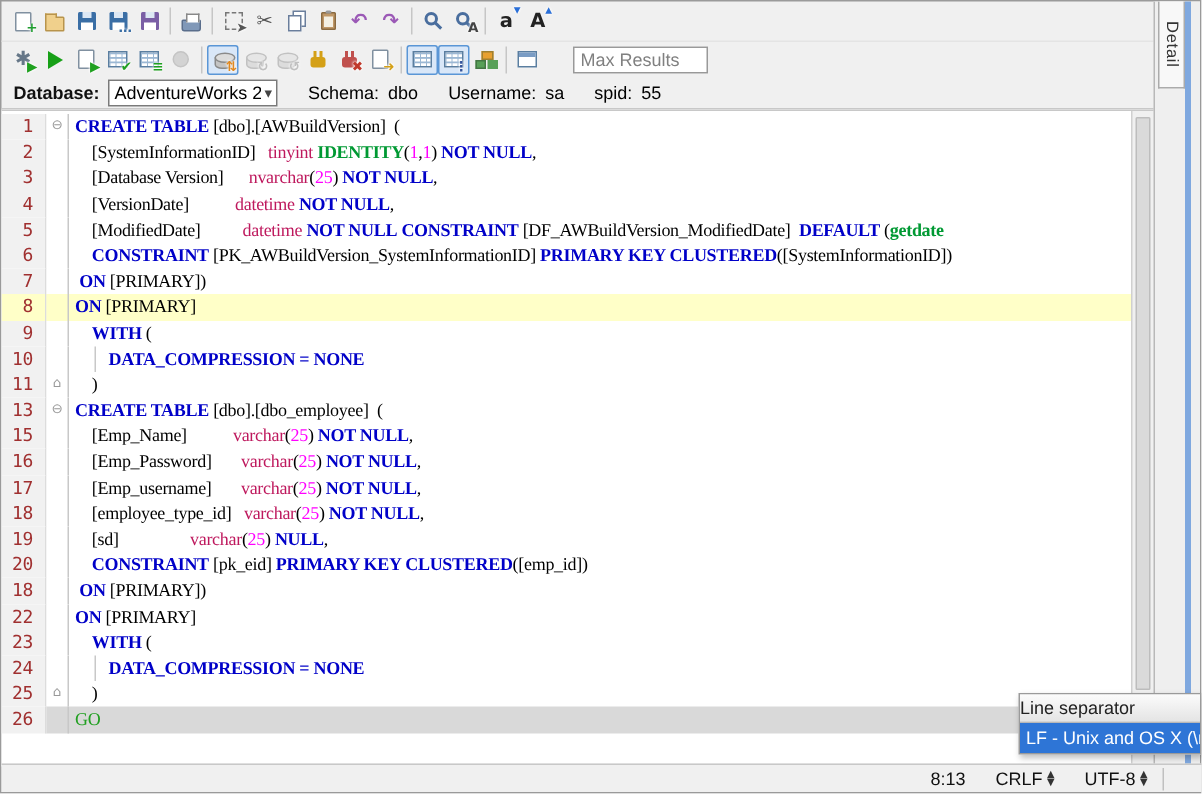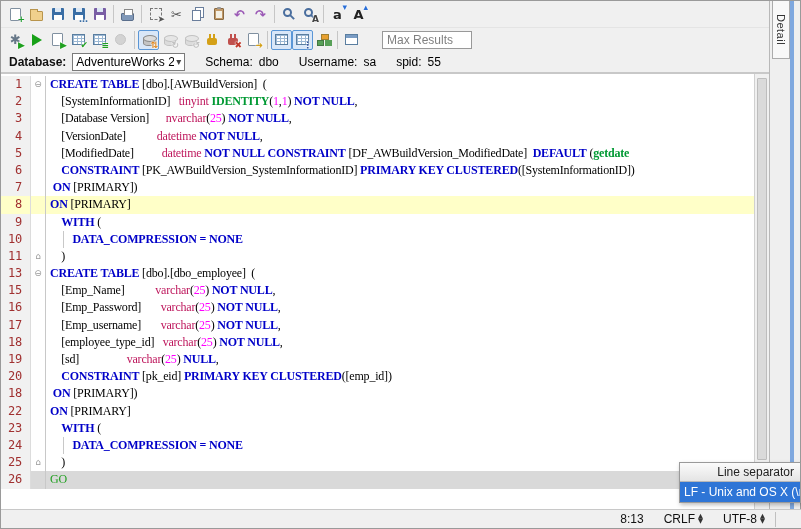--- a/index.html
+++ b/index.html
@@ -84,21 +84,21 @@
   .vthumb { position:absolute; left:2px; right:2px; top:4px; height:382px; background:#DADADA; border:1px solid #BDBDBD; border-radius:1px; }
 
   
   .rstrip { position:absolute; top:0; right:0; width:31px; height:510px; background:#EFEFEF; border-left:1px solid #B8B8B8; }
   .dtab { position:absolute; top:0; left:2px; width:18px; height:58px; background:#F8F8F8; border:1px solid #ABABAB; border-top:none; display:flex; align-items:center; justify-content:center; }
   .dtab span { writing-mode:vertical-rl; font-size:11px; color:#333; letter-spacing:.5px; }
   .bluebar { position:absolute; top:0; right:6px; width:4px; height:510px; background:#7FA8DF; }
 
   
   .popup { position:absolute; left:678px; top:461px; width:122px; background:#fff; border:1px solid #9A9A9A; box-shadow:1px 2px 4px rgba(0,0,0,.25); z-index:30; }
-  .popup .ph { height:19px; line-height:18px; background:linear-gradient(#FBFBFB,#E4E4E4); border-bottom:1px solid #B8B8B8; text-align:right; padding-right:6px; color:#222; }
+  .popup .ph { height:19px; line-height:18px; background:linear-gradient(#FBFBFB,#E4E4E4); border-bottom:1px solid #B8B8B8; padding-right:6px; color:#222; }
   .popup .pi { height:20px; line-height:20px; background:#2E75D6; color:#fff; padding-left:4px; white-space:nowrap; overflow:hidden; }
 
   
   .status { position:absolute; left:0; bottom:0; width:801px; height:19px; background:#F0F0F0; border-top:1px solid #C8C8C8; display:flex; align-items:center; justify-content:flex-end; }
   .seg { display:flex; align-items:center; margin-right:20px; color:#111; }
   .spin { display:inline-flex; flex-direction:column; margin-left:3px; font-size:6.5px; line-height:5.5px; color:#333; font-family:"DejaVu Sans",sans-serif; }
   .ssep { width:1px; height:15px; background:#C0C0C0; margin-right:4px; }
   .send { width:22px; }
 </style>
 </head>

